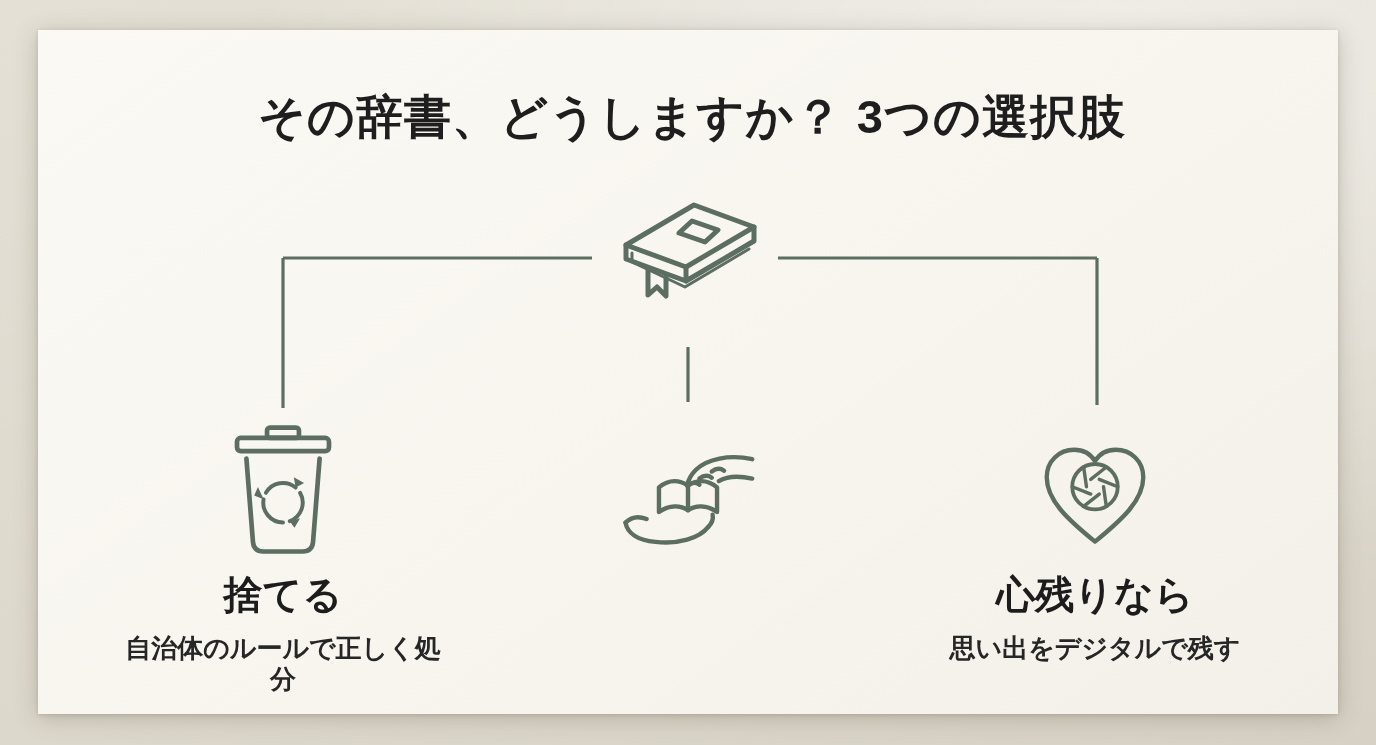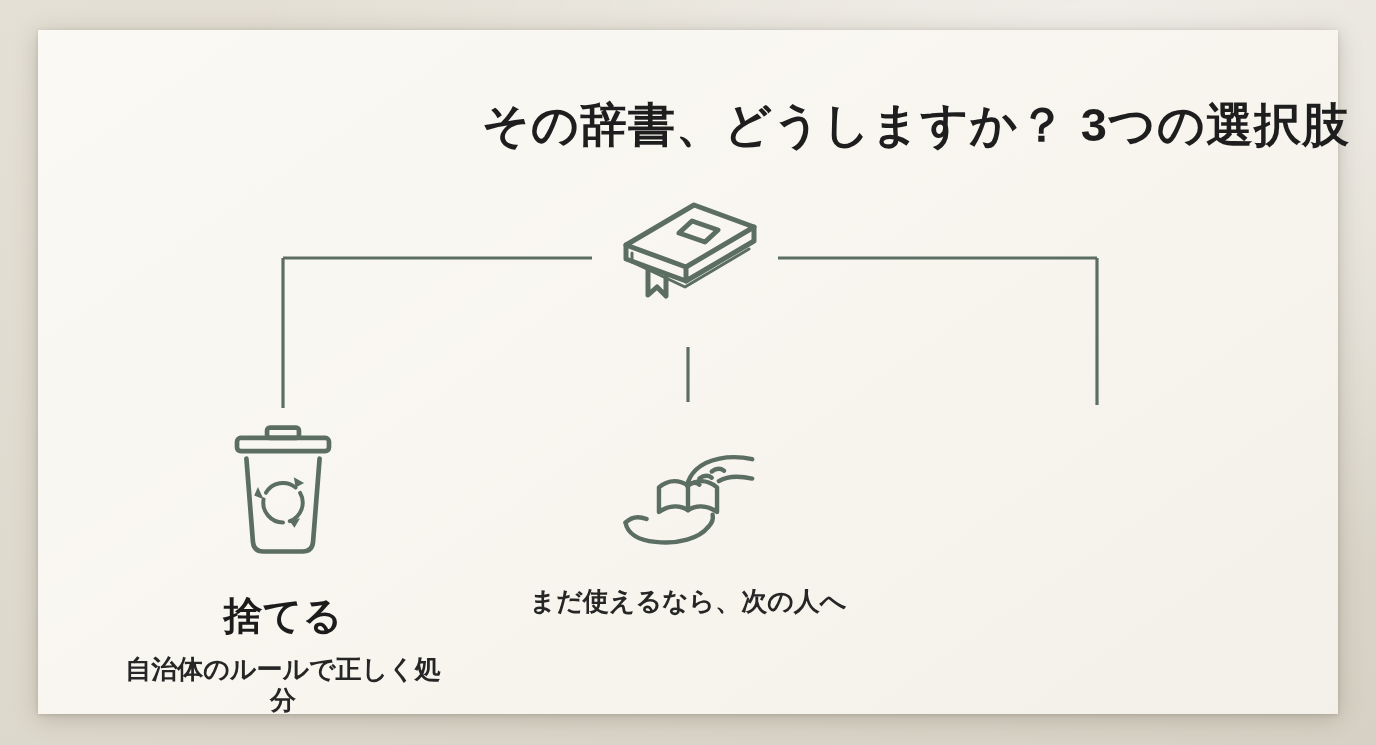--- a/index.html
+++ b/index.html
@@ -20,22 +20,22 @@
   .card{
     position:absolute;
     left:38px;top:30px;
     width:1300px;height:684px;
     background:linear-gradient(145deg,#fbf9f4 0%,#f7f5ee 55%,#f2f0e8 100%);
     box-shadow:0 4px 22px rgba(90,82,64,.28), 0 1px 4px rgba(90,82,64,.20);
   }
   .title{
     position:absolute;
     left:0;top:52px;width:100%;
-    margin:12px;
-    text-align:right;
+    margin:4px;
+    text-align:center;
     font-size:47px;
     font-weight:800;
     letter-spacing:1px;
     color:#1e1e1e;
   }
   .connectors{
     position:absolute;left:0;top:0;width:1376px;height:745px;
     pointer-events:none;
   }
   .icon-book{
@@ -45,21 +45,21 @@
     position:absolute;top:410px;width:320px;text-align:center;
   }
   .col-1{left:123px;}
   .col-2{left:528px;}
   .col-3{left:935px;}
   .icon-box{
     height:160px;
     display:flex;align-items:center;justify-content:center;
   }
   .opt-label{
-    margin-top:25px;
+    margin-top:4px;
     font-size:39px;
     font-weight:800;
     color:#1c1c1c;
     line-height:1.1;
   }
   .opt-desc{
     margin-top:16px;
     font-size:26px;
     font-weight:700;
     color:#262626;
@@ -127,17 +127,37 @@
 
         <path d="M158 40 C132 34 106 40 94 52 C88 58 85 64 84 70"></path>
         <path d="M158 62 C140 58 128 60 120 65"></path>
         <path d="M84 70 C89 66 94 66 98 69 M98 62 C103 58 108 58 112 61 M112 54 C117 50 122 50 126 53"></path>
 
         <path d="M14 112 C20 106 28 104 38 108"></path>
         <path d="M14 112 C16 124 28 132 48 134 C74 137 98 130 108 117"></path>
         <path d="M108 117 C112 113 114 108 113 103"></path>
       </svg>
     </div>
-    <div class="opt-desc">まだ使えるなら、次の人へ</div>
   </div>
 
+  <div class="col col-3">
+    <div class="icon-box">
+      <svg viewBox="0 0 150 140" width="142" height="133" fill="none" stroke="#5c6e62" stroke-width="4.6" stroke-linejoin="round" stroke-linecap="round">
+
+        <path d="M75 124 C48 102 24 81 24 56 C24 39 37 27 53 27 C62 27 70 31 75 39 C80 31 88 27 97 27 C113 27 126 39 126 56 C126 81 102 102 75 124 Z"></path>
+
+        <circle cx="75" cy="66" r="24" stroke-width="4"></circle>
+
+        <g stroke-width="3.6">
+          <path d="M99 66 L79.5 58.2"></path>
+          <path d="M87 86.8 L84 66"></path>
+          <path d="M63 86.8 L79.5 73.8"></path>
+          <path d="M51 66 L70.5 73.8"></path>
+          <path d="M63 45.2 L66 66"></path>
+          <path d="M87 45.2 L70.5 58.2"></path>
+        </g>
+      </svg>
+    </div>
+    <div class="opt-label">心残りなら</div>
+    <div class="opt-desc">思い出をデジタルで残す</div>
+  </div>
 
 </div>
 
 </body></html>

